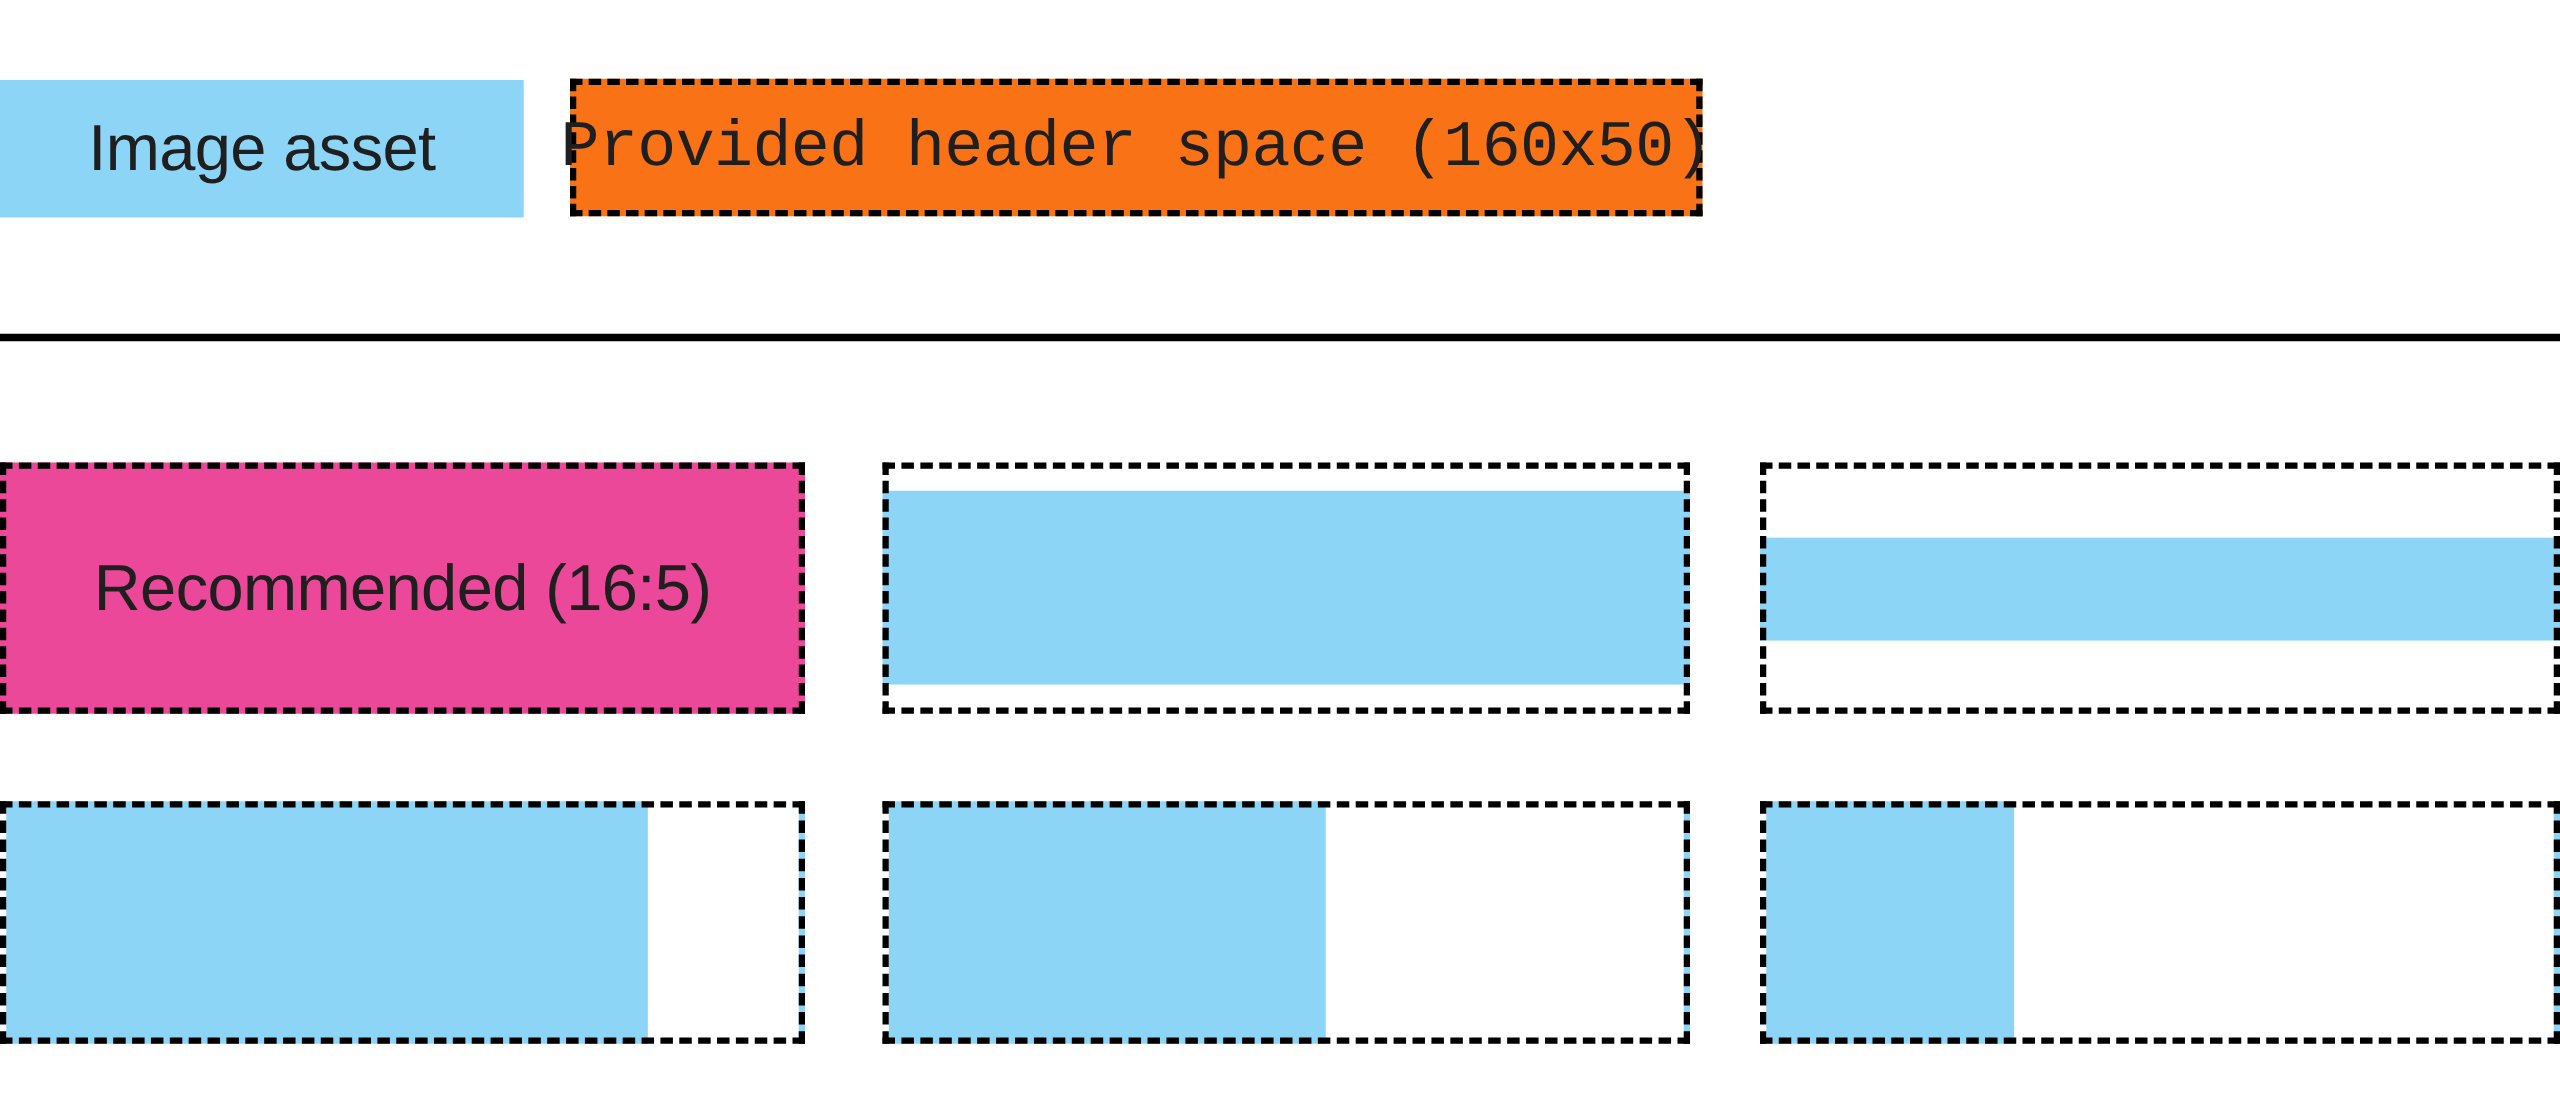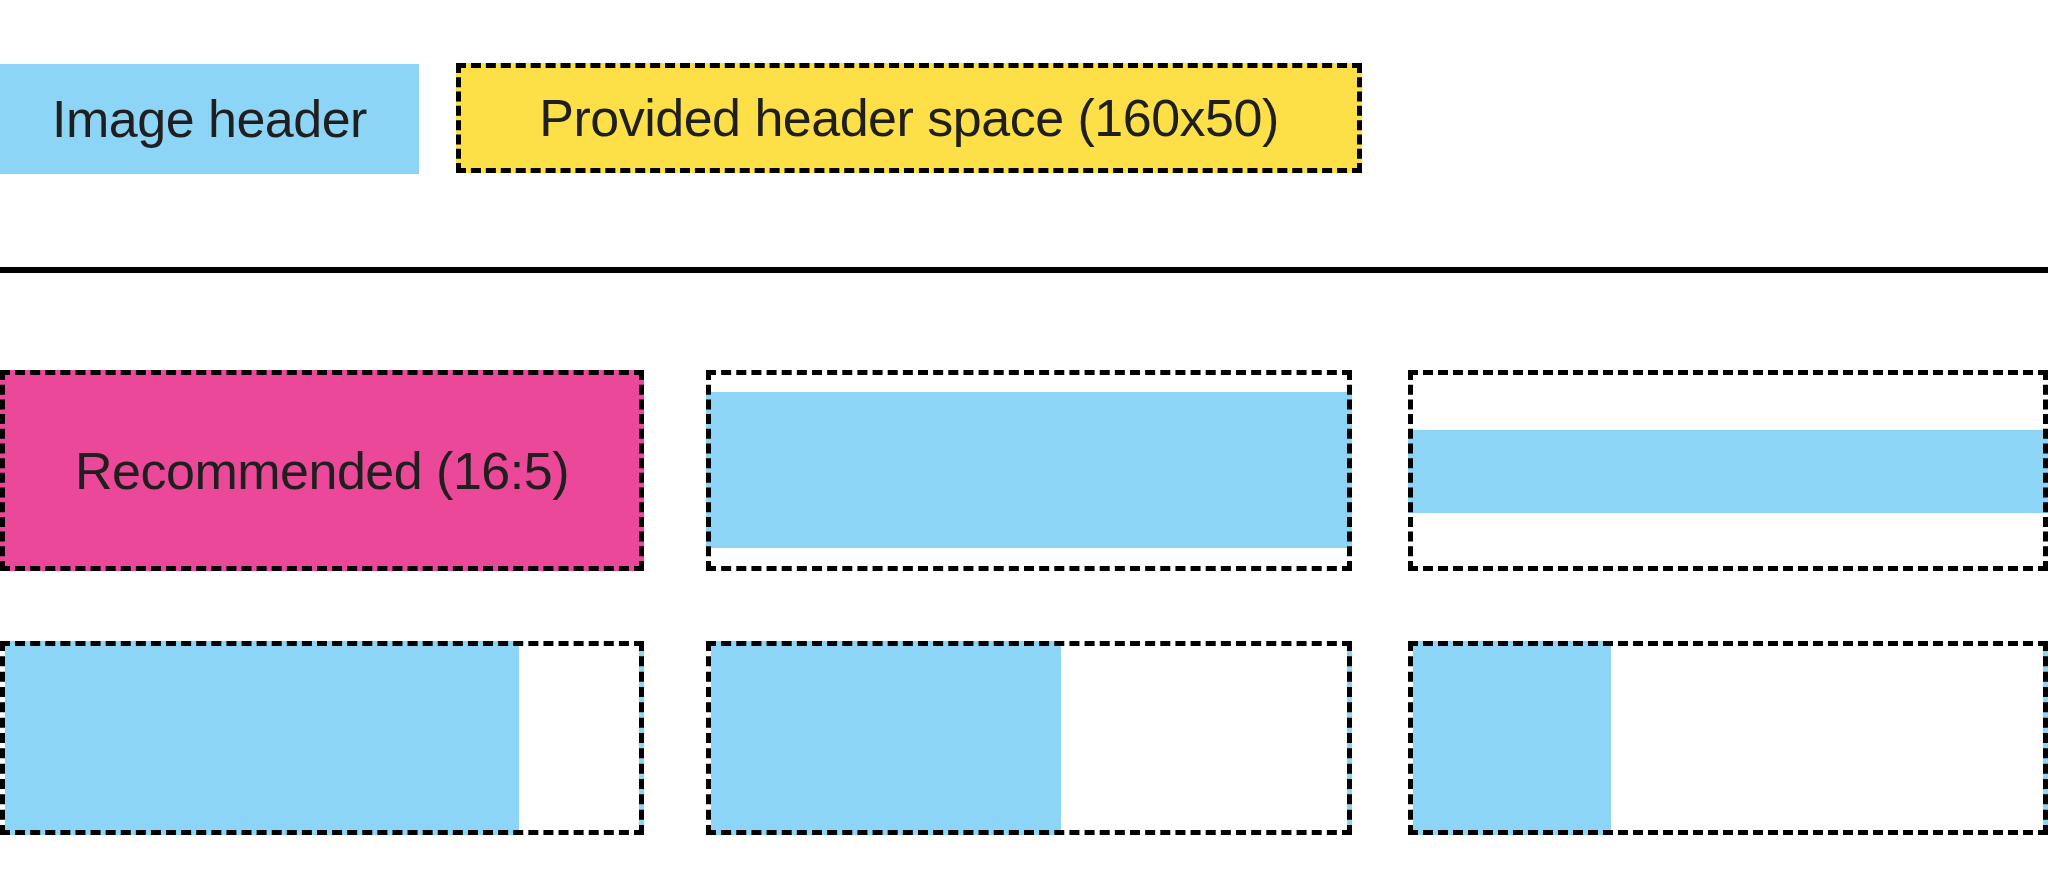--- a/index.html
+++ b/index.html
@@ -25,21 +25,22 @@
     width: 419px; height: 110px;
     display: flex; align-items: center; justify-content: center;
   }
   .legend-space {
     position: absolute;
     left: 456px; top: 63px;
     width: 906px; height: 110px;
     box-sizing: border-box;
     border: 5px dashed #000;
     display: flex; align-items: center; justify-content: center;
-    background: #fde047;
+    background: #f97316;
+    font-family: Liberation Mono, monospace;
   }
   
   .divider {
     position: absolute;
     left: 0; top: 267px;
     width: 2048px; height: 6px;
   }
   
   .box {
     position: absolute;
@@ -55,21 +56,21 @@
   .c1 { left: 0;      width: 644px; }
   .c2 { left: 706px;  width: 646px; }
   .c3 { left: 1408px; width: 640px; }
 </style>
 </head>
 <body>
 
 <div class="canvas">
 
   <div class="legend-asset" style="background: rgb(141, 213, 246);">
-    <span class="label">Image header</span>
+    <span class="label">Image asset</span>
   </div>
 
   <div class="legend-space">
     <span class="label">Provided header space (160x50)</span>
   </div>
 
   <div class="divider" style="background: rgb(0, 0, 0);"></div>
 
   <div class="box r1 c1" style="background: #ec4899;">
     <span class="label">Recommended (16:5)</span>

